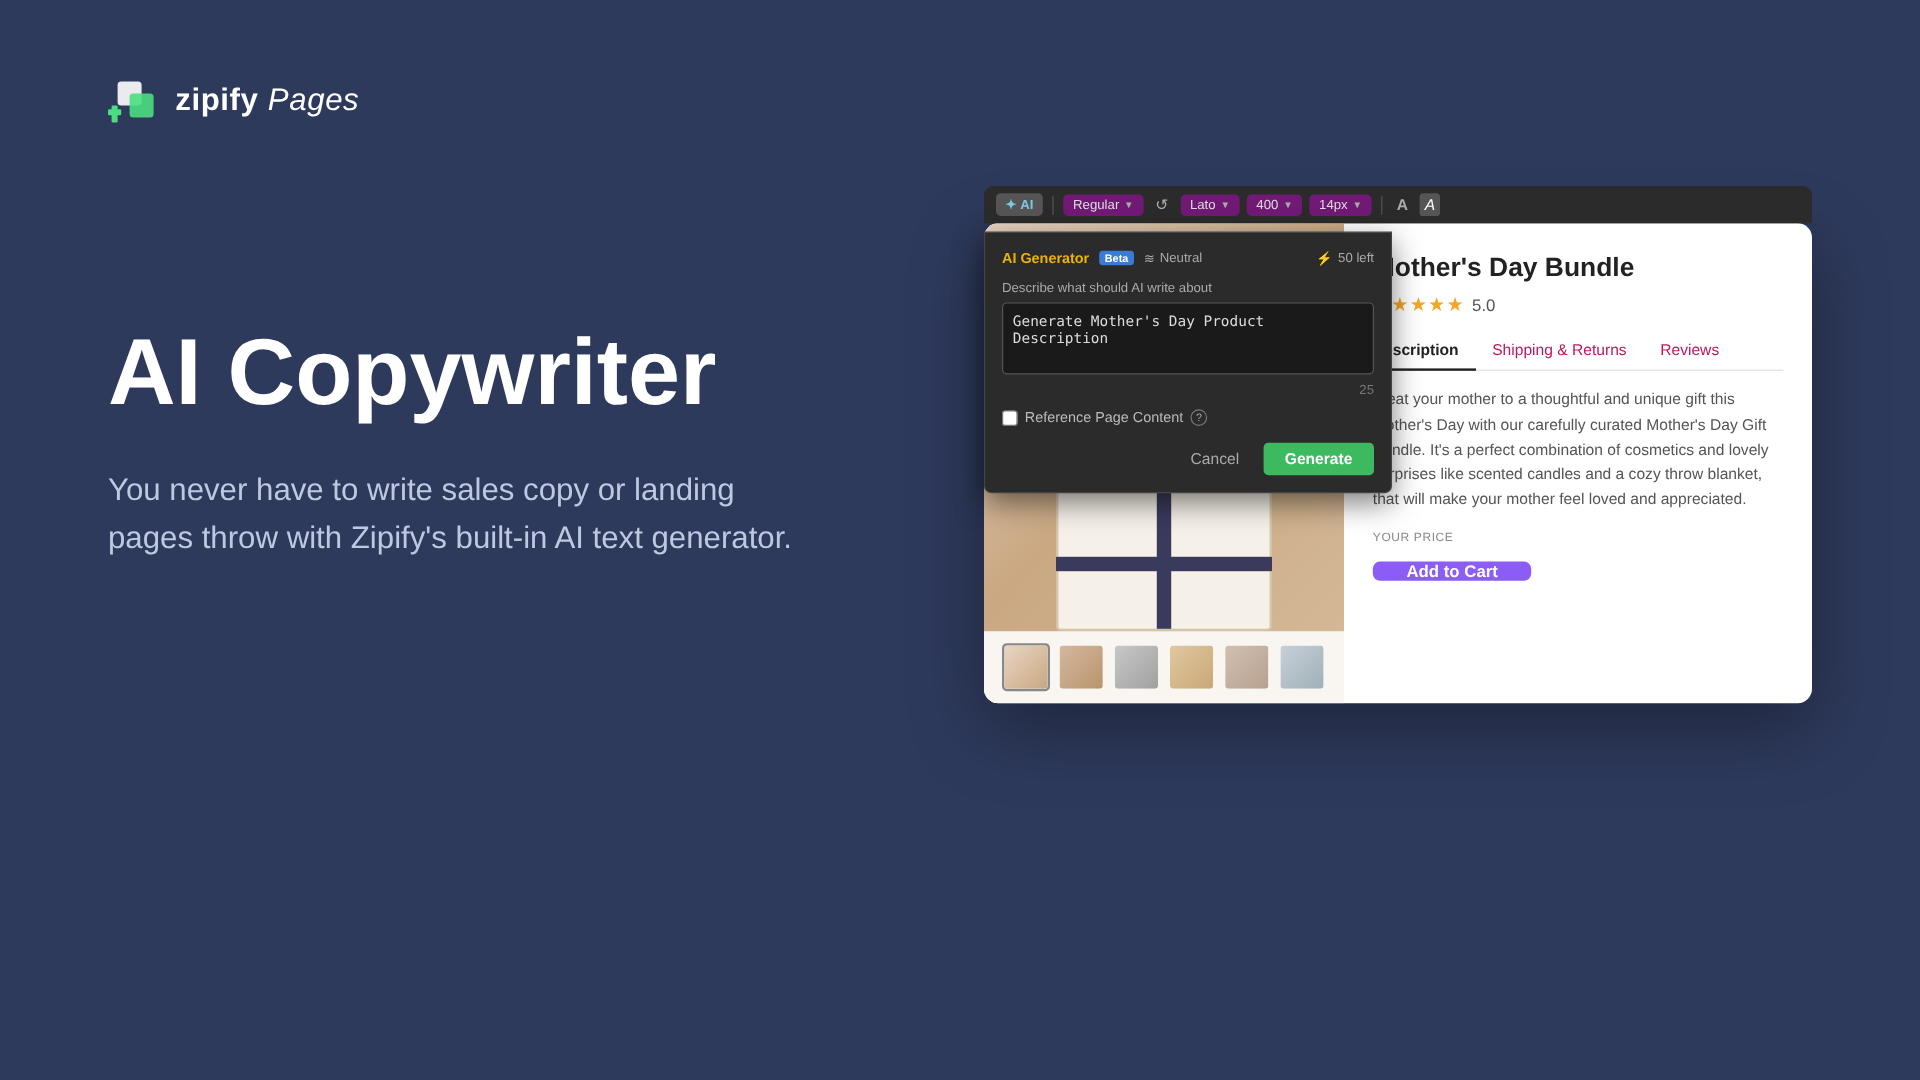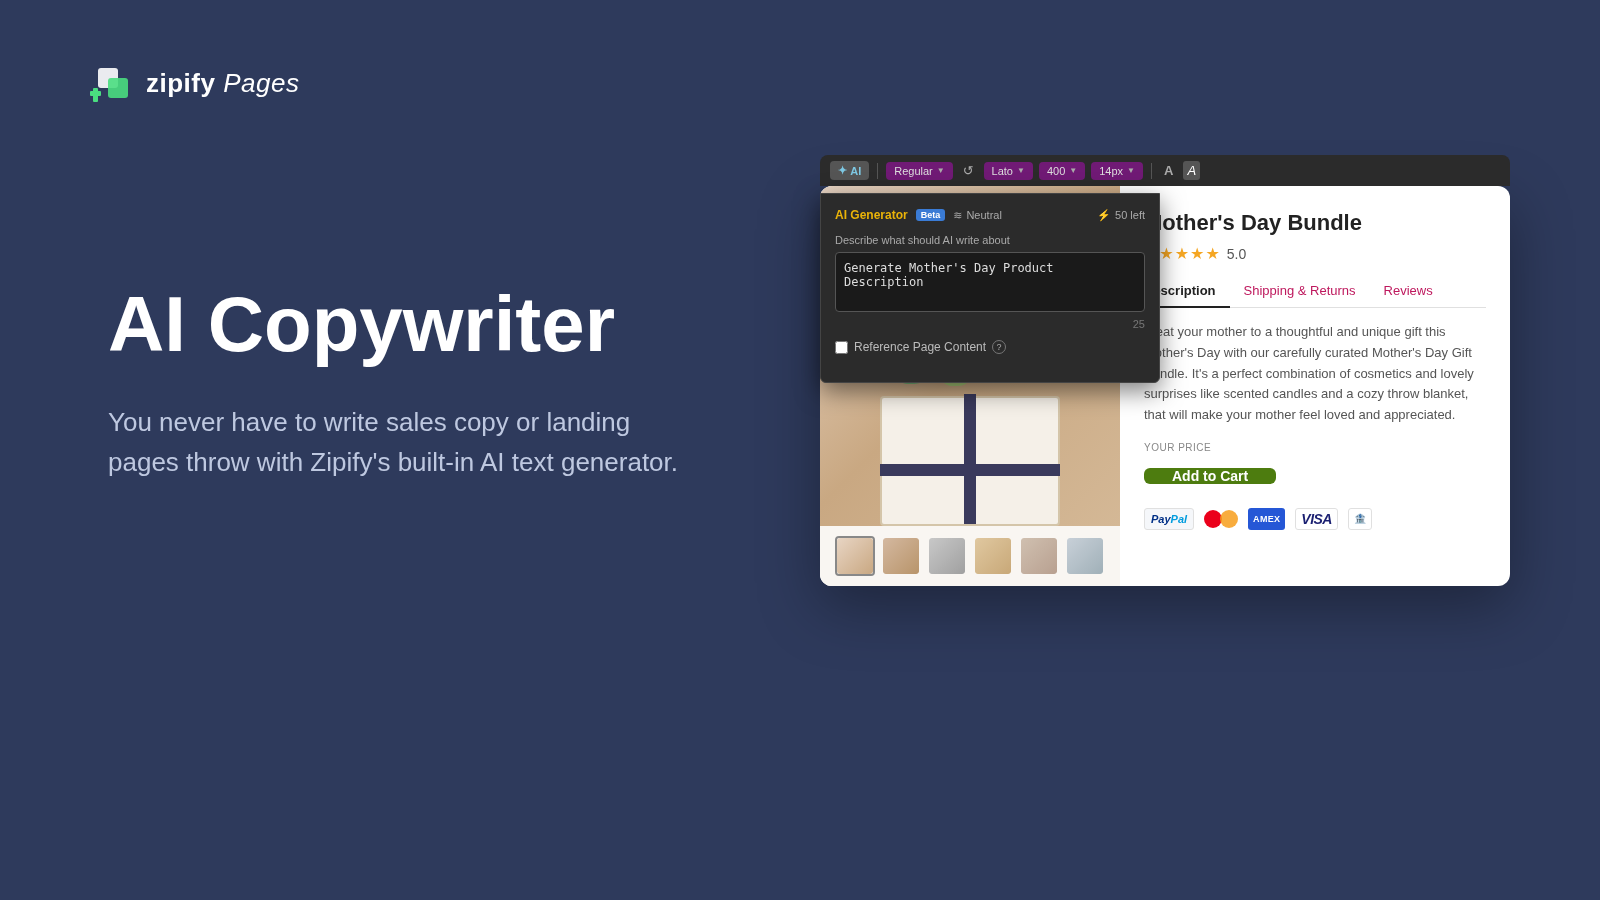--- a/index.html
+++ b/index.html
@@ -32,23 +32,22 @@
       color: #fff;
       letter-spacing: 0.5px;
     }
     .logo-text span.zipify { font-weight: 700; }
     .logo-text span.pages { font-weight: 300; font-style: italic; }
 
     
     .left-copy {
       position: absolute;
       top: 270px;
-      left: 108px;
+      left: 90px;
       max-width: 590px;
-      margin-top: 14px;
     }
     .left-copy h1 {
       font-size: 78px;
       font-weight: 900;
       color: #fff;
       line-height: 1.05;
       margin-bottom: 36px;
     }
     .left-copy p {
       font-size: 26px;
@@ -432,29 +431,29 @@
       font-weight: 700;
       color: #222;
     }
     .free-delivery {
       font-size: 12px;
       color: #555;
     }
     .free-delivery strong { font-weight: 600; }
 
     .add-to-cart-btn {
-      background: #4d7c0f;
+      background: #8b5cf6;
       color: #fff;
       border: none;
       border-radius: 6px;
       font-size: 14px;
       font-weight: 600;
       padding: 0 28px;
       cursor: pointer;
-      margin-bottom: 24px;
+      margin-bottom: 10px;
       display: inline-block;
     }
 
     .payment-icons {
       display: flex;
       align-items: center;
       gap: 10px;
     }
     .pay-icon {
       height: 22px;
@@ -595,20 +594,24 @@
     <div class="ai-popup-label">Describe what should AI write about</div>
     <textarea class="ai-textarea" placeholder="Describe what should AI write about" style="">Generate Mother's Day Product Description</textarea>
     <div class="char-count">25</div>
 
     <div class="ai-checkbox-row">
       <input type="checkbox" id="refPageContent" style="">
       <label for="refPageContent">Reference Page Content</label>
       <div class="help-icon">?</div>
     </div>
 
+    <div class="ai-popup-actions">
+      <button class="btn-cancel">Cancel</button>
+      <button class="btn-generate">Generate</button>
+    </div>
   </div>
 
   <div class="product-card" style="margin-top: 0;">
 
     <div class="product-image-section">
       <div class="product-main-image">
 
         <div class="flowers-cluster">
           <div class="flower f1"></div>
           <div class="flower f2"></div>
@@ -665,31 +668,16 @@
       </div>
 
       <p class="product-description">Treat your mother to a thoughtful and unique gift this Mother's Day with our carefully curated Mother's Day Gift Bundle. It's a perfect combination of cosmetics and lovely surprises like scented candles and a cozy throw blanket, that will make your mother feel loved and appreciated.</p>
 
       <div class="price-row">
         <div class="price-label">Your Price</div>
       </div>
 
       <button class="add-to-cart-btn">Add to Cart</button>
 
-      <div class="payment-icons">
-        <div class="pay-icon paypal-icon">
-          <span style="color:#003087;font-weight:800;font-style:italic;">Pay</span>
-            <span style="color:#009cde;font-weight:800;font-style:italic;">Pal</span>
-        </div>
-        <div class="pay-icon mastercard-icon">
-          <div class="mc-circle1"></div>
-          <div class="mc-circle2"></div>
-        </div>
-        <div class="pay-icon amex-icon">AMEX</div>
-        <div class="pay-icon visa-icon">VISA</div>
-        <div class="pay-icon bank-icon">
-          <span>🏦</span>
-        </div>
-      </div>
     </div>
 
   </div>
 </div>
 
 </body></html>

